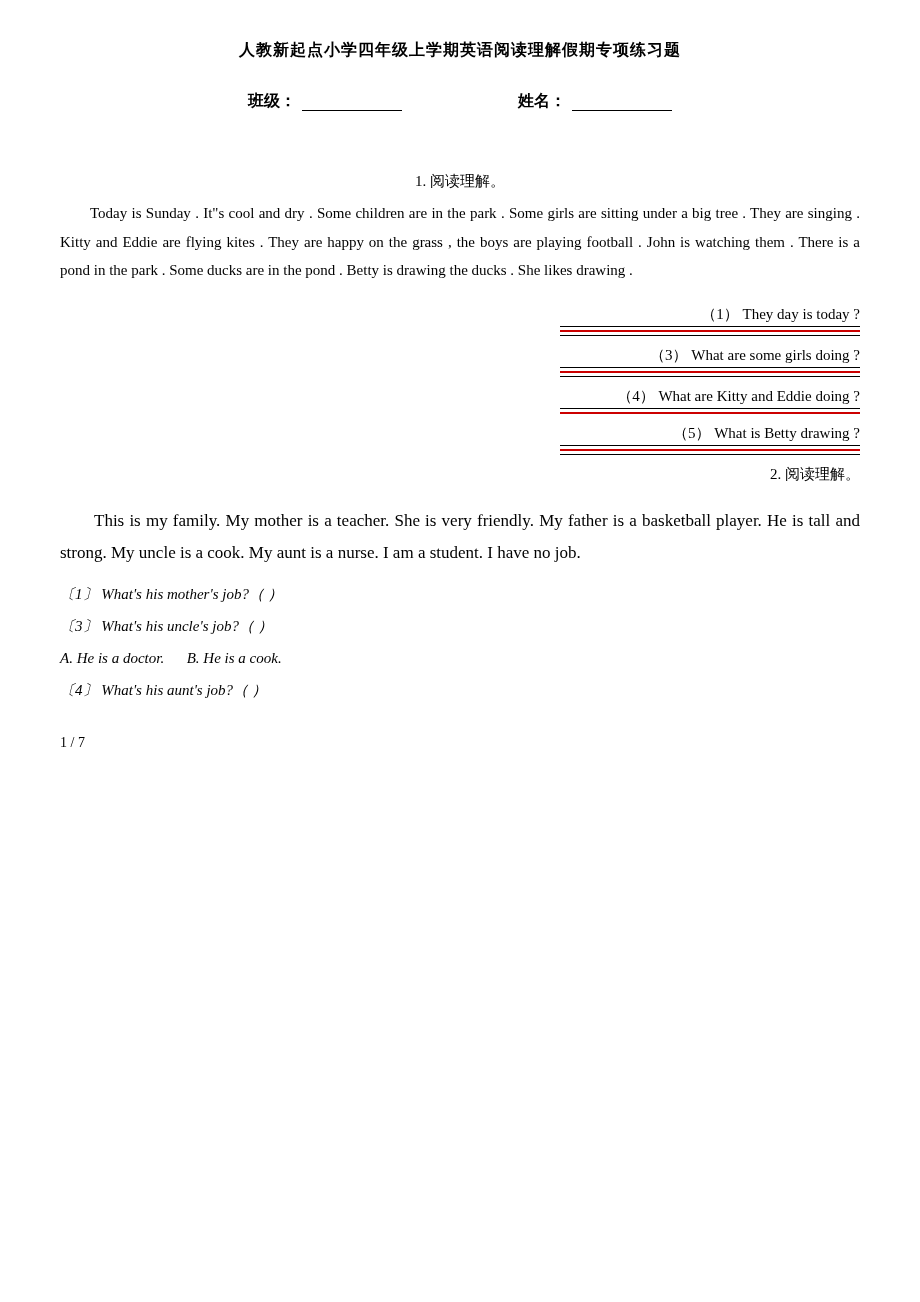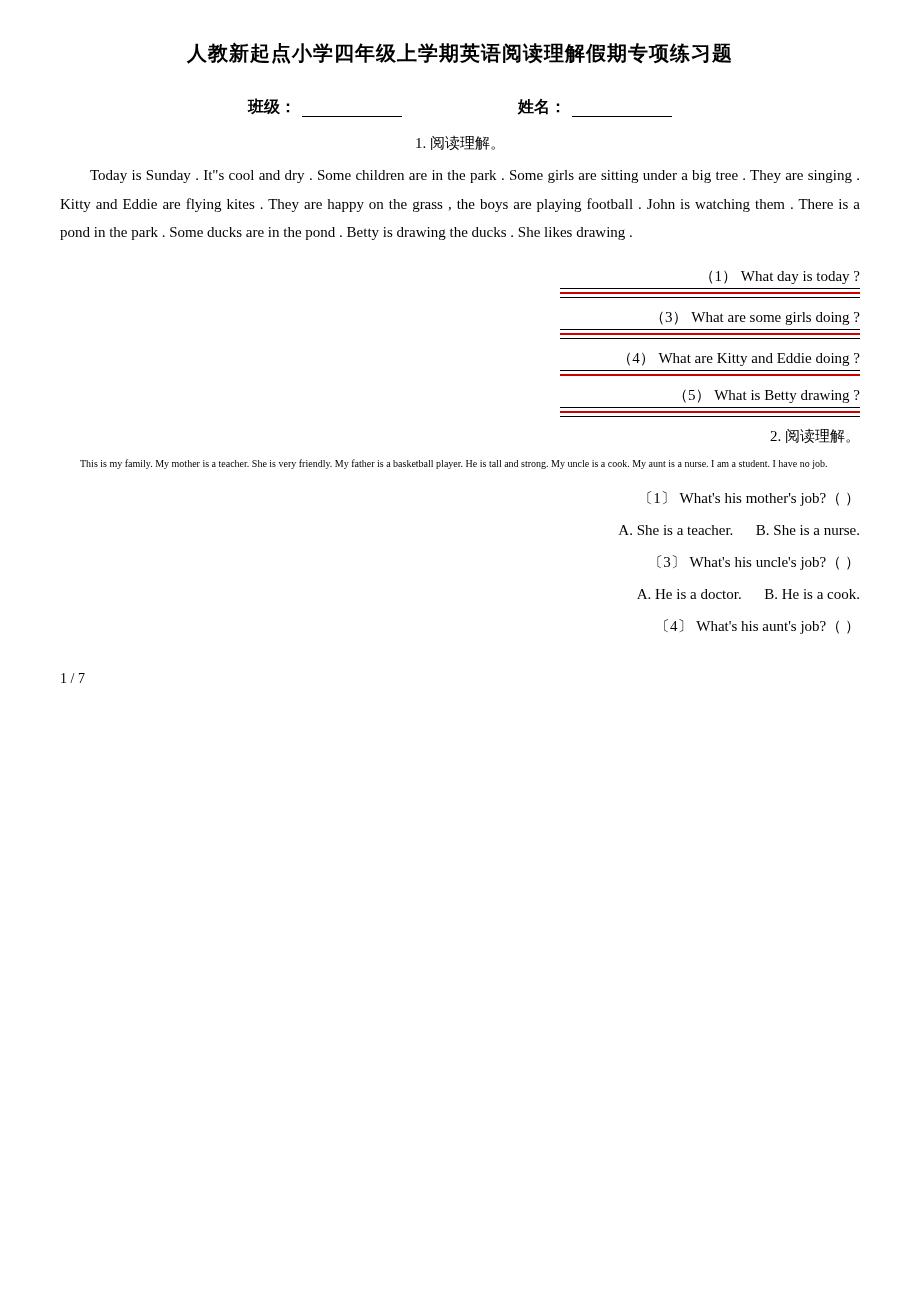--- a/index.html
+++ b/index.html
@@ -11,30 +11,30 @@
       width: 920px;
       min-height: 1302px;
       background: #ffffff;
       font-family: "SimSun", "宋体", serif;
       font-size: 15px;
       color: #000000;
       padding: 40px 60px;
     }
     .page-title {
       text-align: center;
-      font-size: 20px;
+      font-size: 16px;
       font-weight: bold;
       margin-bottom: 30px;
       letter-spacing: 1px;
     }
     .form-row {
       display: flex;
       justify-content: center;
       gap: 116px;
-      margin-bottom: 16px;
+      margin-bottom: 60px;
       font-size: 16px;
       font-weight: bold;
     }
     .form-field {
       display: flex;
       align-items: center;
       gap: 6px;
     }
     .underline-input {
       display: inline-block;
@@ -79,37 +79,38 @@
     }
     .answer-line-red {
       width: 300px;
       height: 2px;
       background: #cc0000;
     }
     .section2-label {
       text-align: right;
       font-size: 15px;
       margin-top: 10px;
-      margin-bottom: 8px;
+      margin-bottom: 21px;
     }
     .passage2 {
-      font-size: 10px;
+      font-size: 17px;
       line-height: 1.9;
       text-align: justify;
       text-indent: 2em;
       margin-bottom: 10px;
     }
     .mc-questions {
       font-size: 15px;
       line-height: 2;
       text-align: right;
     }
     .mc-row {
-      text-align: right;
+      text-align: left;
       margin-bottom: 2px;
+      font-style: italic;
     }
     .page-number {
       text-align: left;
       margin-top: 30px;
       font-size: 14px;
     }
   </style>
 </head>
 <body>
 
@@ -128,21 +129,21 @@
 
 <div class="section-label">1. 阅读理解。</div>
 
 <div class="reading-passage">Today is Sunday . It"s cool and dry . Some children are in the park . Some girls are sitting under a big tree . They are singing . Kitty and Eddie are flying kites . They are happy on the grass , the boys are playing football . John is watching them . There is a pond in the park . Some ducks are in the pond . Betty is drawing the ducks . She likes drawing .</div>
 
 <div class="questions-block">
 
   <div class="question-item">
     <div class="question-text">
       <span>（1）</span>
-      <span>What day is today ?</span>
+      <span>They day is today ?</span>
     </div>
     <div class="answer-lines">
       <div class="answer-line"></div>
       <div class="answer-line-red"></div>
       <div class="answer-line"></div>
     </div>
   </div>
 
 
   <div class="question-item">
@@ -184,25 +185,20 @@
 
 <div class="section2-label">2. 阅读理解。</div>
 
 <div class="passage2">This is my family. My mother is a teacher. She is very friendly. My father is a basketball player. He is tall and strong. My uncle is a cook. My aunt is a nurse. I am a student. I have no job.</div>
 
 <div class="mc-questions">
 
   <div class="mc-row">
     <span>〔1〕</span>
     <span>What's his mother's job?（  ）</span>
-  </div>
-  <div class="mc-row">
-    <span>A. She is a teacher.</span>
-    &nbsp;&nbsp;&nbsp;&nbsp;
-    <span>B. She is a nurse.</span>
   </div>
 
 
   <div class="mc-row">
     <span>〔3〕</span>
     <span>What's his uncle's job?（  ）</span>
   </div>
   <div class="mc-row">
     <span>A. He is a doctor.</span>
     &nbsp;&nbsp;&nbsp;&nbsp;

